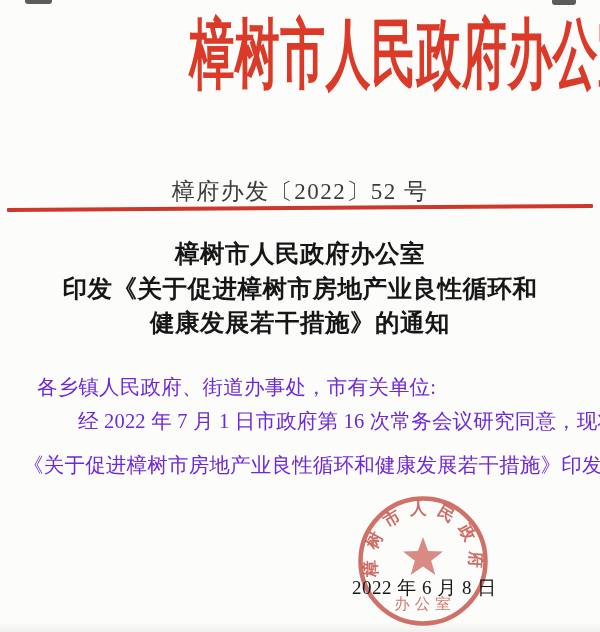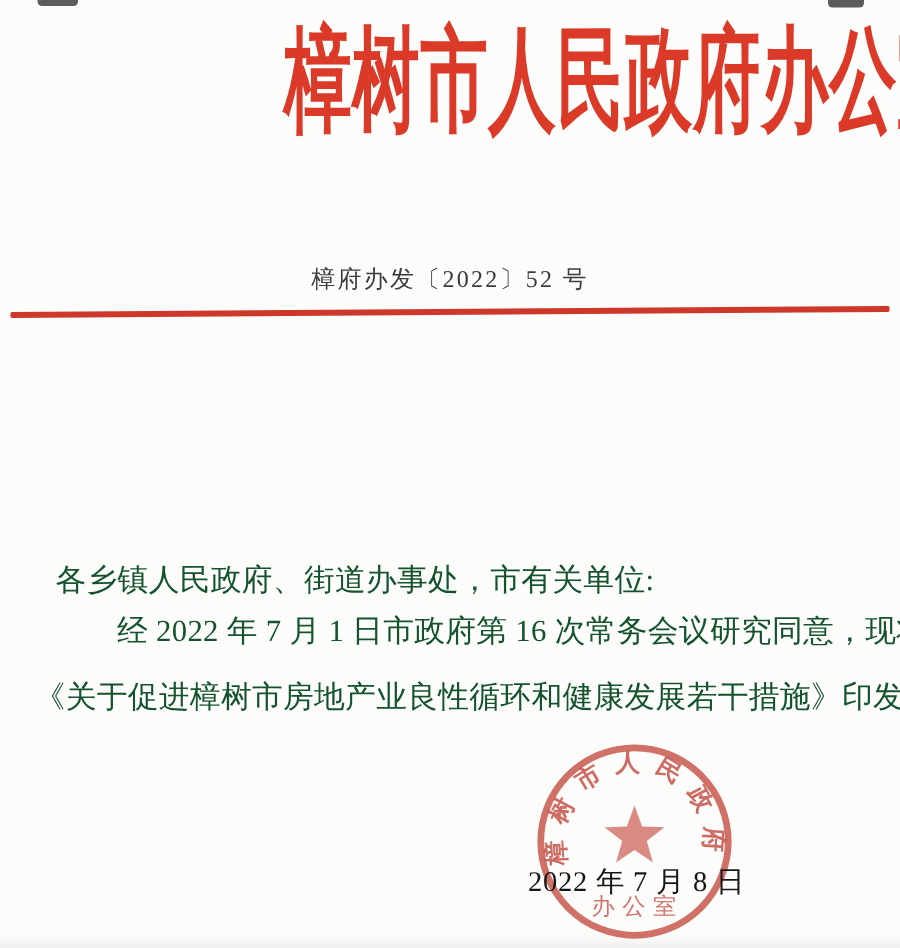--- a/index.html
+++ b/index.html
@@ -51,21 +51,21 @@
     letter-spacing: 1px;
     transform: scaleX(0.59);
     transform-origin: center;
   }
   .doc-number {
     position: absolute;
     top: 176px;
     left: 0;
     width: 600px;
     text-align: center;
-    font-size: 16px;
+    font-size: 23px;
     letter-spacing: 1.5px;
     color: #3b3b3b;
   }
   .red-rule {
     position: absolute;
     top: 206px;
     left: 7px;
     width: 586px;
     height: 3.5px;
     transform: rotate(-0.4deg);
@@ -127,32 +127,37 @@
   <div class="scan-artifact right"></div>
 
   <div class="masthead">
     <span class="masthead-text" style="color: rgb(219, 58, 40);">樟树市人民政府办公室文件</span>
   </div>
 
   <div class="doc-number">樟府办发〔2022〕52 号</div>
 
   <div class="red-rule" style="background-color: rgb(206, 56, 43);"></div>
 
+  <div class="doc-title" style="color: rgb(22, 22, 22);">
+    <div class="title-line">樟树市人民政府办公室</div>
+    <div class="title-line">印发《关于促进樟树市房地产业良性循环和</div>
+    <div class="title-line">健康发展若干措施》的通知</div>
+  </div>
 
-  <div class="body-block" style="color: #14532d;">
+  <div class="body-block" style="color: #6d28d9;">
     <div class="body-line">各乡镇人民政府、街道办事处，市有关单位:</div>
     <div class="body-line indent">经 2022 年 7 月 1 日市政府第 16 次常务会议研究同意，现将</div>
     <div class="body-line hang">《关于促进樟树市房地产业良性循环和健康发展若干措施》印发</div>
   </div>
 
   <svg class="seal" viewBox="-71 -71 142 142" xmlns="http://www.w3.org/2000/svg">
     <circle cx="0" cy="0" r="62.5" fill="none" stroke-width="4.5" opacity="0.85" stroke="#c34a40"></circle>
     <polygon points="0,-24 5.1,-10 20,-9.5 8.2,-0.3 12.3,14 0,5.6 -12.3,14 -8.2,-0.3 -20,-9.5 -5.1,-10" opacity="0.75" fill="#c9584e"></polygon>
     <path id="seal-arc-path" d="M -36,30.2 A 47 47 0 1 1 36,30.2" fill="none"></path>
     <text font-size="16.5" letter-spacing="9" opacity="0.88" font-weight="bold" fill="#c34a40">
       <textPath href="#seal-arc-path" startOffset="50%" text-anchor="middle">樟树市人民政府</textPath>
     </text>
     <text x="2" y="48" text-anchor="middle" font-size="15.5" letter-spacing="5" opacity="0.82" fill="#c34a40">办公室</text>
   </svg>
 
-  <div class="issue-date">2022 年 7 月 8 日</div>
+  <div class="issue-date">2022 年 6 月 8 日</div>
 
 </div>
 
 </body></html>

